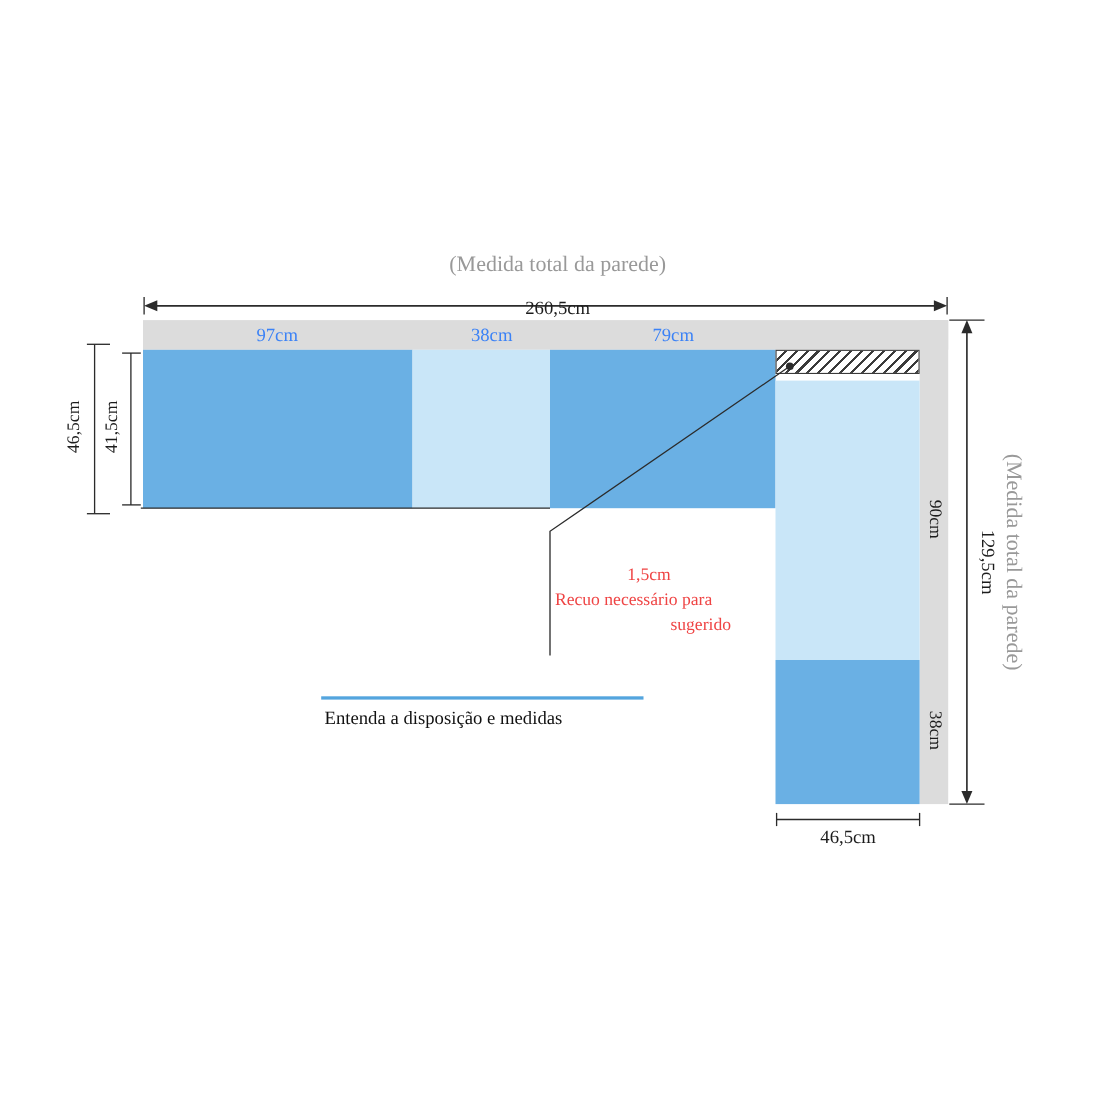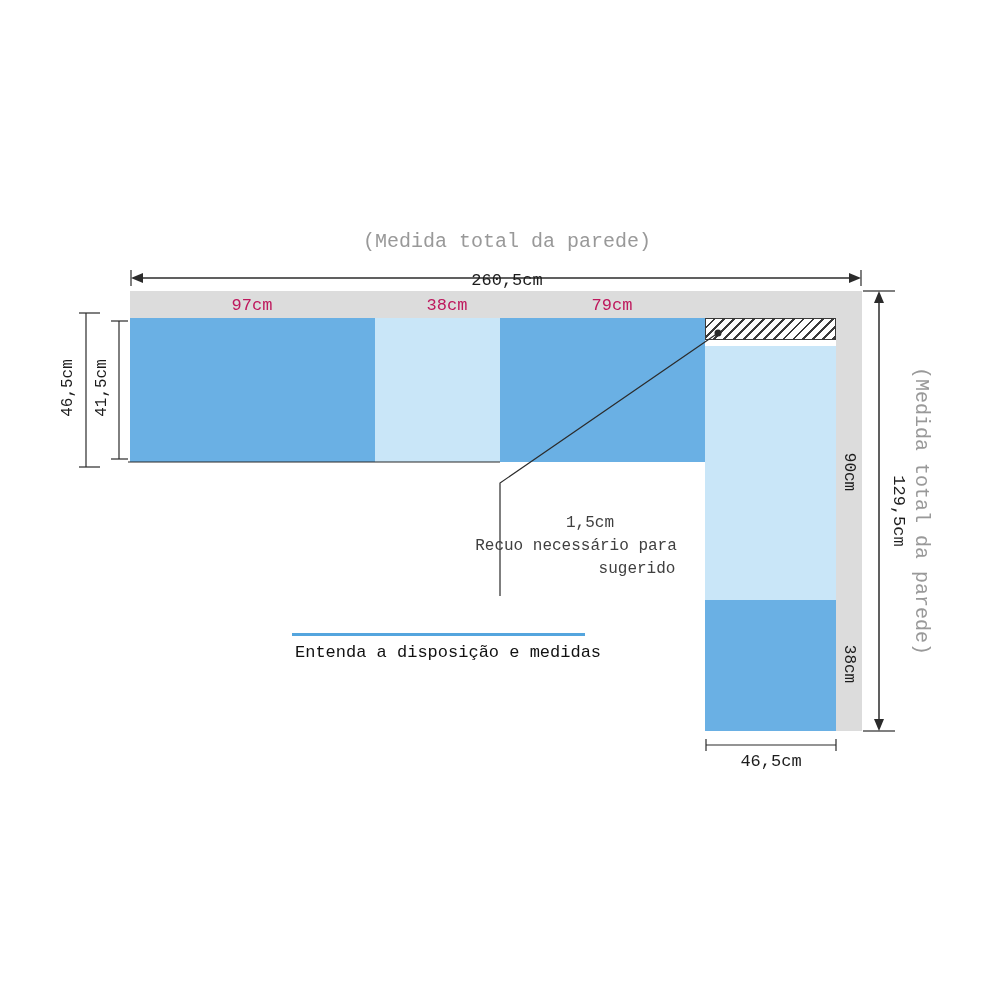--- a/index.html
+++ b/index.html
@@ -1,38 +1,38 @@
 <!DOCTYPE html>
 <html style="--block_medium: #6ab0e4; --block_light: #c9e6f8; --wall_gray: #dcdcdc; --accent_blue: #54a5de; --muted_gray: #999999; --ink: #222222;"><head>
 <meta charset="utf-8">
 <style>
   html,body{margin:0;padding:0;background:#fff;}
   .stage{
     position:relative;width:1000px;height:1000px;background:#ffffff;overflow:hidden;
-    font-family:Liberation Mono, monospace;color:#1c1c1c;
+    font-family:Liberation Serif, serif;color:#1c1c1c;
   }
   .abs{position:absolute;}
   .txt{position:absolute;white-space:nowrap;}
   .center{transform:translate(-50%,-50%);}
   .rot-cw{transform:translate(-50%,-50%) rotate(90deg);}
   .rot-ccw{transform:translate(-50%,-50%) rotate(-90deg);}
   .title{font-size:20px;color:var(--muted_gray,#999);}
   .dim{font-size:17px;color:#1c1c1c;}
   .small-dim{font-size:16px;color:#1c1c1c;}
-  .seg{font-size:17px;color:#be185d;}
+  .seg{font-size:17px;color:#3b82f6;}
   .wall{background:var(--wall_gray,#dcdcdc);}
   .blk-med{background:var(--block_medium,#6ab0e4);}
   .blk-light{background:var(--block_light,#c9e6f8);}
   .hatch{
     background:repeating-linear-gradient(135deg,#ffffff 0 5px,#3a3a3a 5px 7px);
     border:1px solid #3a3a3a;box-sizing:border-box;
   }
   .underline-accent{background:var(--accent_blue,#54a5de);}
   .caption{font-size:17px;color:#111;line-height:23px;}
-  .recess-txt{font-size:16px;color:#404040;}
+  .recess-txt{font-size:16px;color:#ef4444;}
   svg.overlay{position:absolute;left:0;top:0;pointer-events:none;}
   svg .ln{stroke:#2b2b2b;stroke-width:1.5;fill:none;}
   svg .thin{stroke:#2b2b2b;stroke-width:1.2;fill:none;}
   svg .head{fill:#2b2b2b;stroke:none;}
 </style>
 </head>
 <body>
 
 <div class="stage">
 

